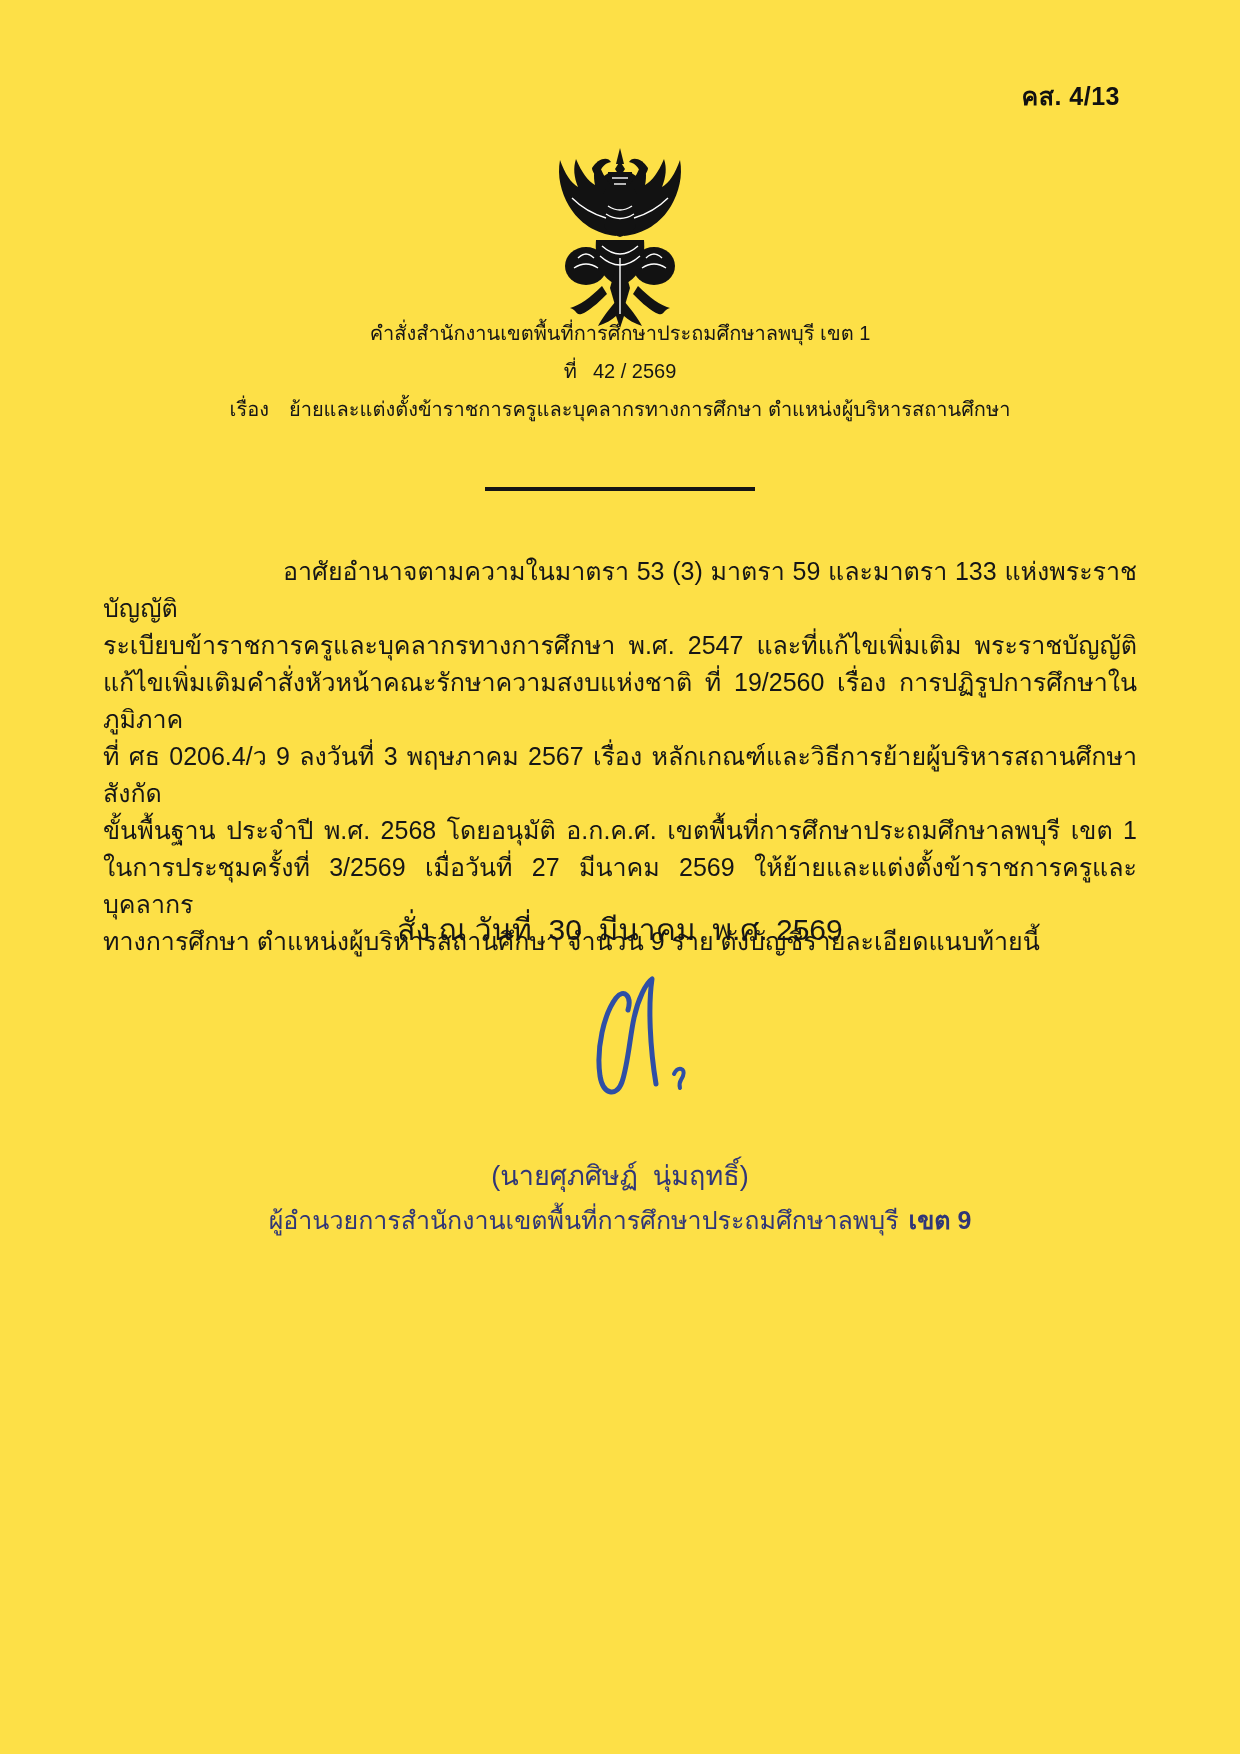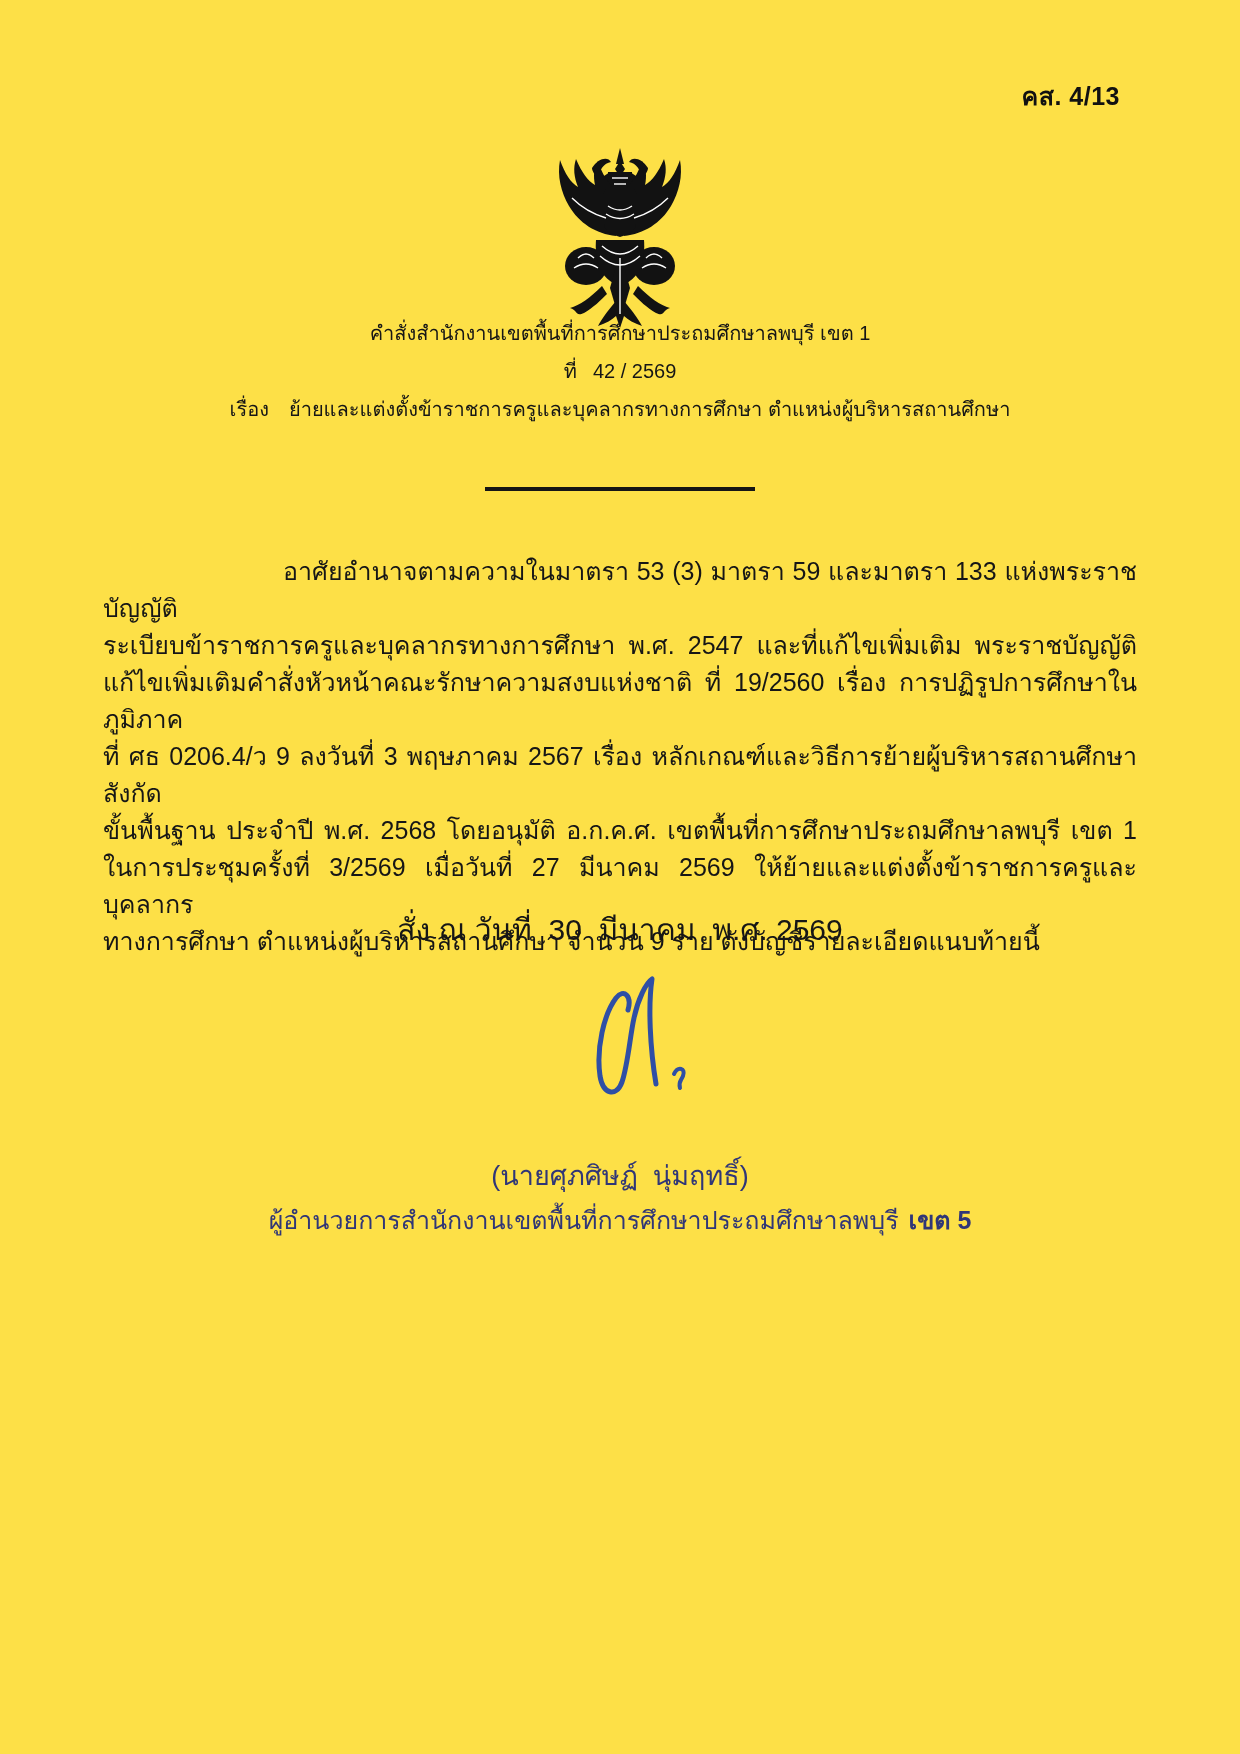--- a/index.html
+++ b/index.html
@@ -148,16 +148,16 @@
       <g fill="none" stroke="#2f4fa5" stroke-linecap="round" stroke-linejoin="round">
         <path stroke-width="5" d="M58 38 C 62 24 54 16 46 26 C 34 42 26 76 30 104 C 33 122 46 126 52 110 C 58 92 60 64 64 46 C 68 27 76 11 82 7 C 78 34 80 76 86 112"></path>
         <path stroke-width="4" d="M104 102 C 108 94 116 96 113 104 C 111 109 108 110 110 116"></path>
       </g>
     </svg>
   </div>
 
   <div class="signer-name">(นายศุภศิษฏ์ &nbsp;นุ่มฤทธิ์)</div>
 
   <div class="signer-position">
-    <span>ผู้อำนวยการสำนักงานเขตพื้นที่การศึกษาประถมศึกษาลพบุรี</span><span class="zone">เขต 5</span>
+    <span>ผู้อำนวยการสำนักงานเขตพื้นที่การศึกษาประถมศึกษาลพบุรี</span><span class="zone">เขต 9</span>
   </div>
 
 </div>
 
 </body></html>

